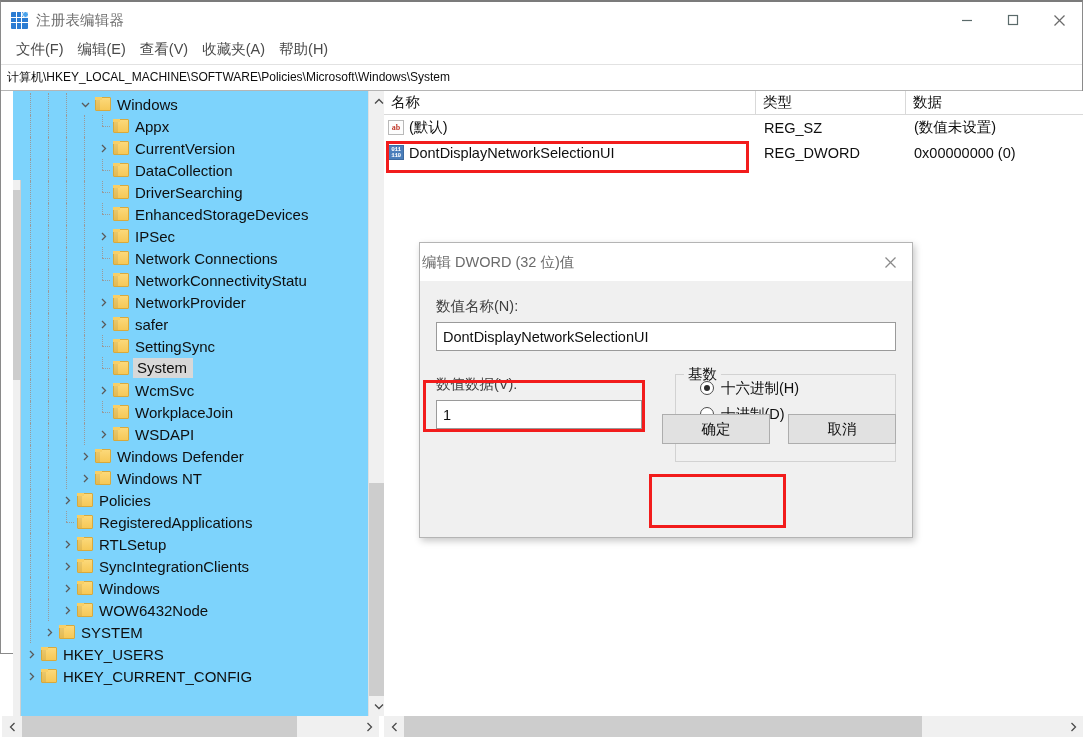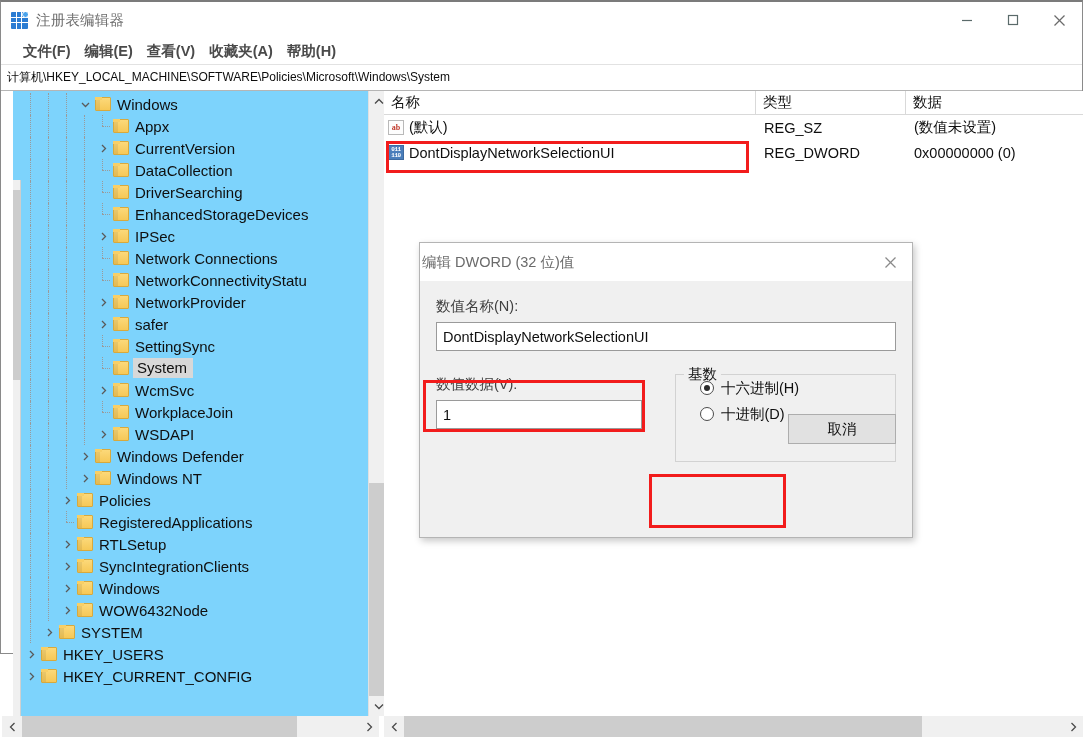--- a/index.html
+++ b/index.html
@@ -59,23 +59,22 @@
     width: 46px; height: 36px;
     display: flex; align-items: center; justify-content: center;
   }
   .winbtn svg { display: block; }
 
   
   .menubar {
     position: absolute; left: 0; top: 36px;
     width: 1081px; height: 26px;
     background: #ffffff;
-    display: flex; align-items: center;
-    padding-left: 15px;
-    font-weight: bold;
+    display: flex; align-items: flex-start;
+    padding-left: 8px;
   }
   .menu-item {
     font-size: 14.5px;
     color: #4a4a4a;
     padding: 2px 7px;
     white-space: nowrap;
   }
 
   
   .addressbar {
@@ -926,20 +925,21 @@
             <span>十六进制(H)</span>
           </div>
           <div class="radio-row">
             <div class="radio"></div>
             <span>十进制(D)</span>
           </div>
         </div>
       </div>
 
       <div class="btnrow">
+        <div class="dlgbtn">确定</div>
         <div class="dlgbtn">取消</div>
       </div>
     </div>
   </div>
 
   <div class="redbox" id="redbox-value-row"></div>
   <div class="redbox" id="redbox-value-data"></div>
   <div class="redbox" id="redbox-ok"></div>
 
 </div>

